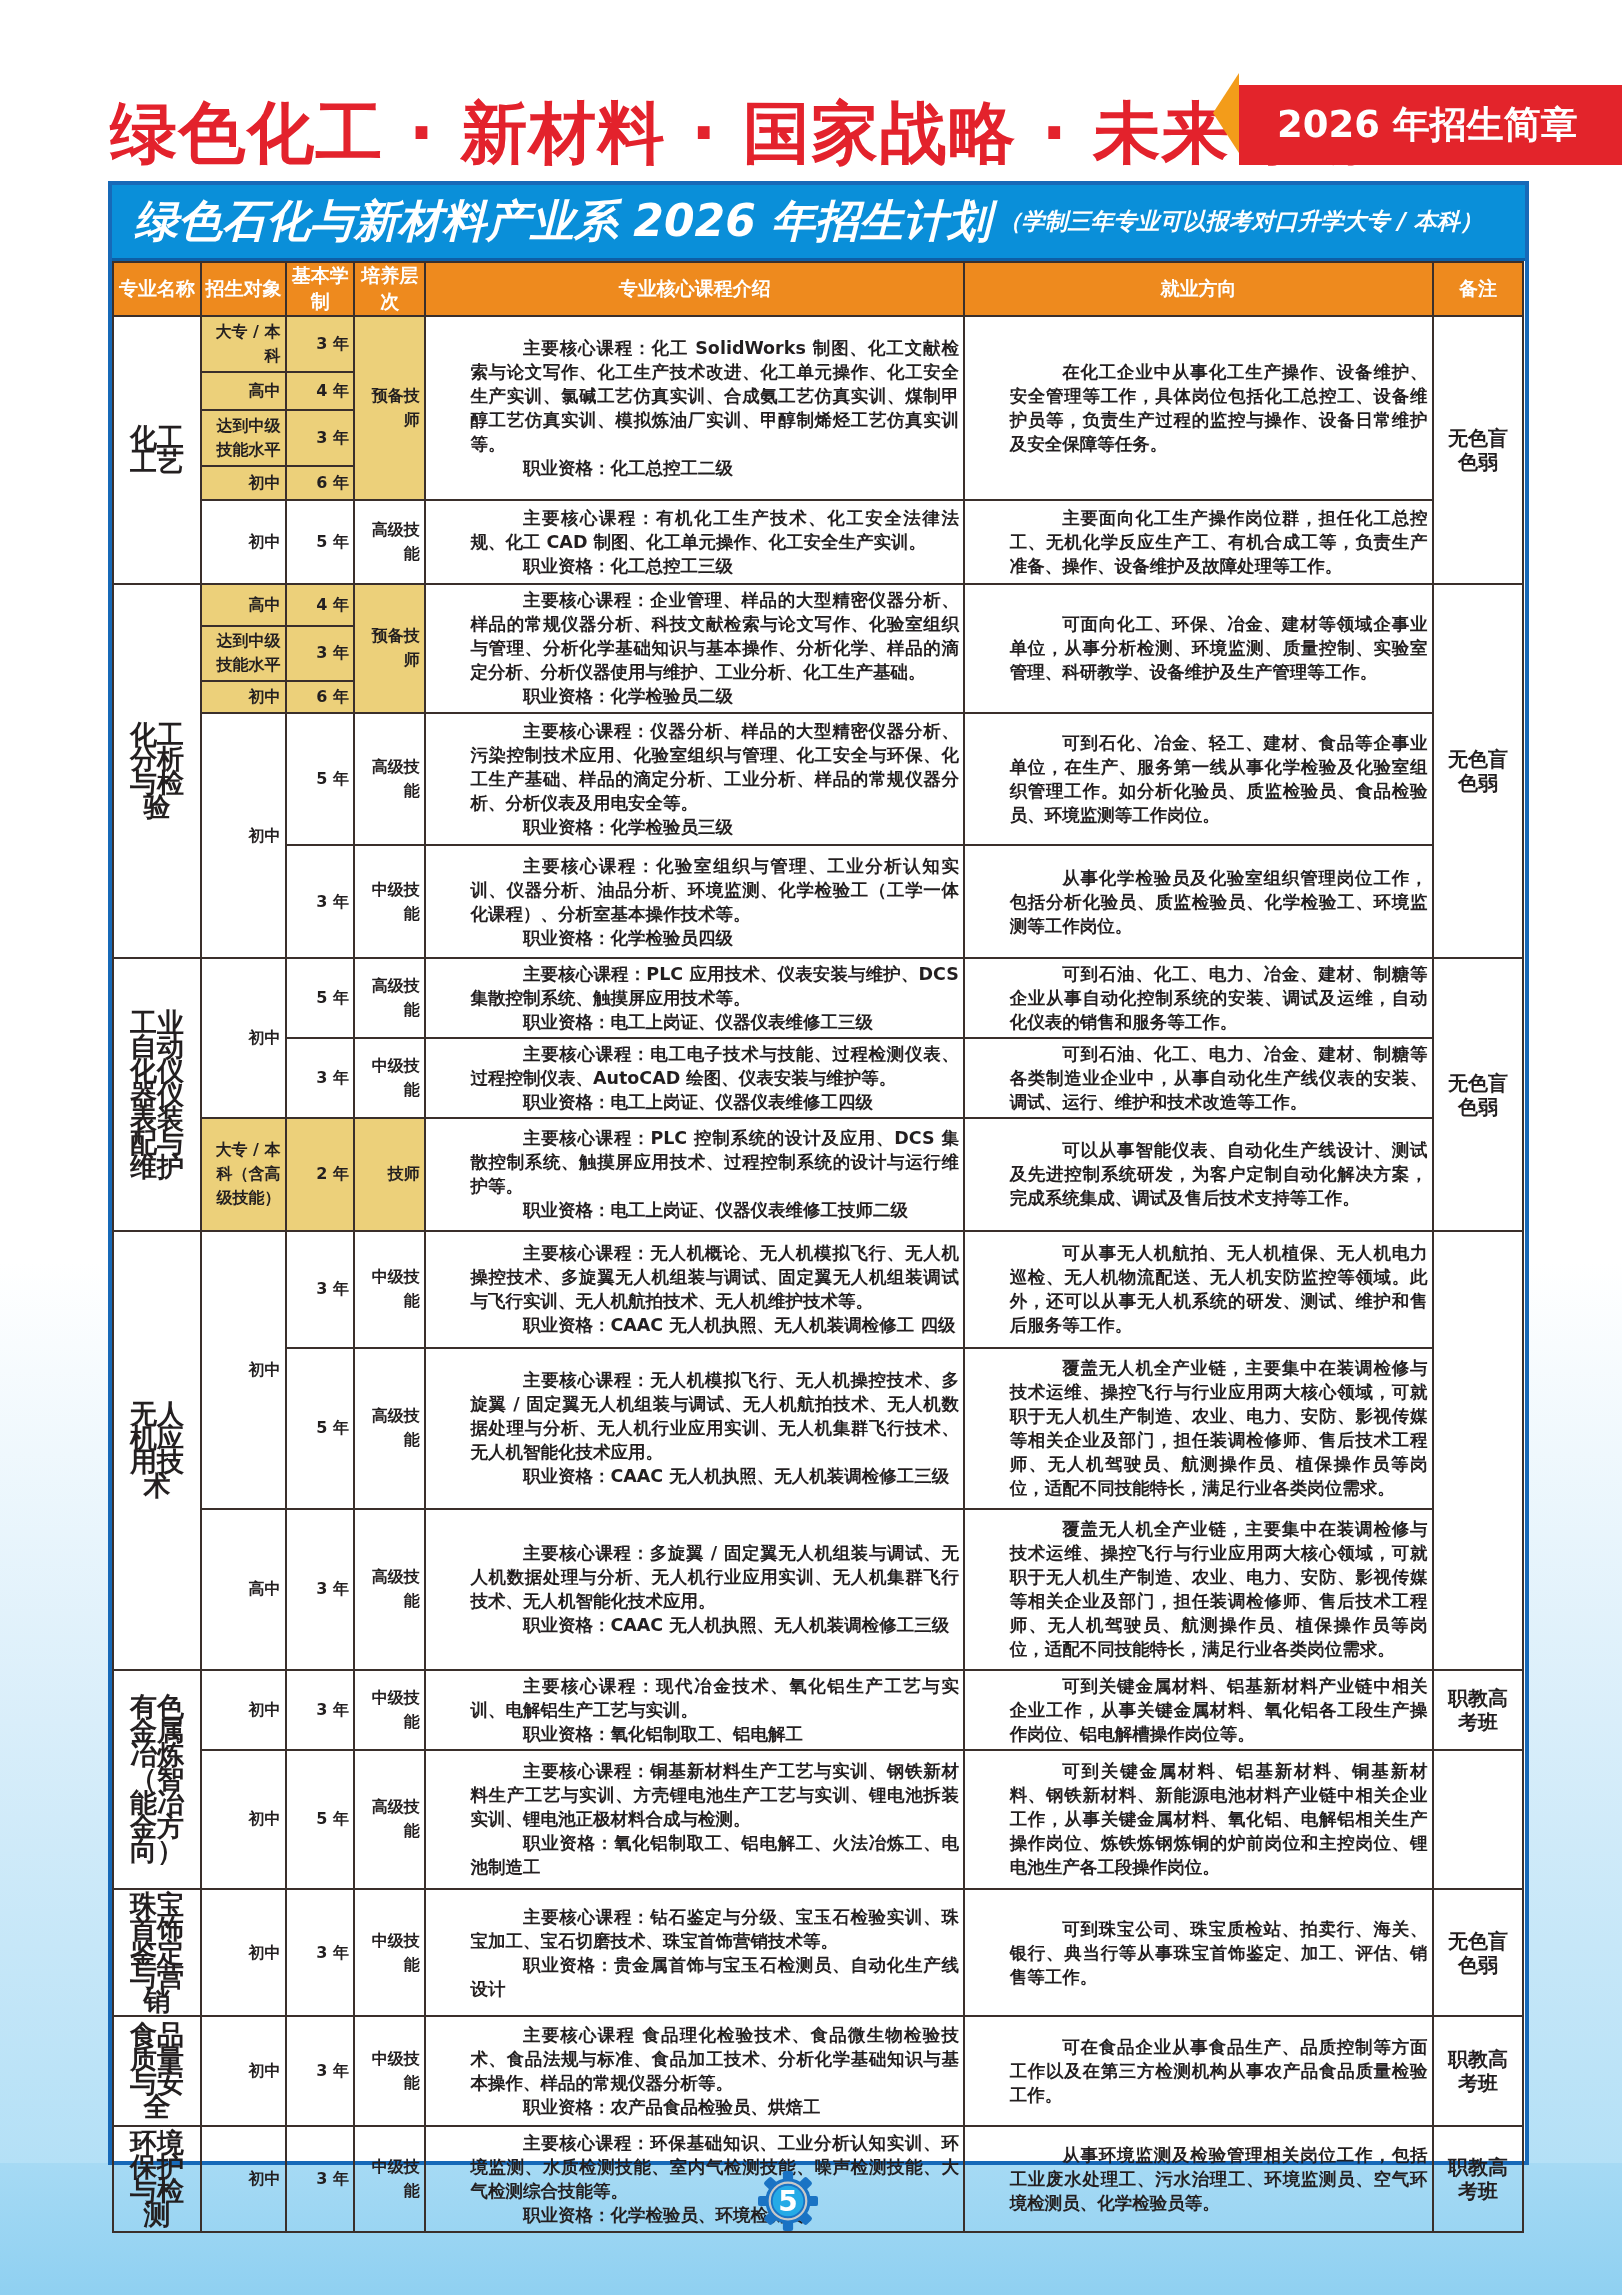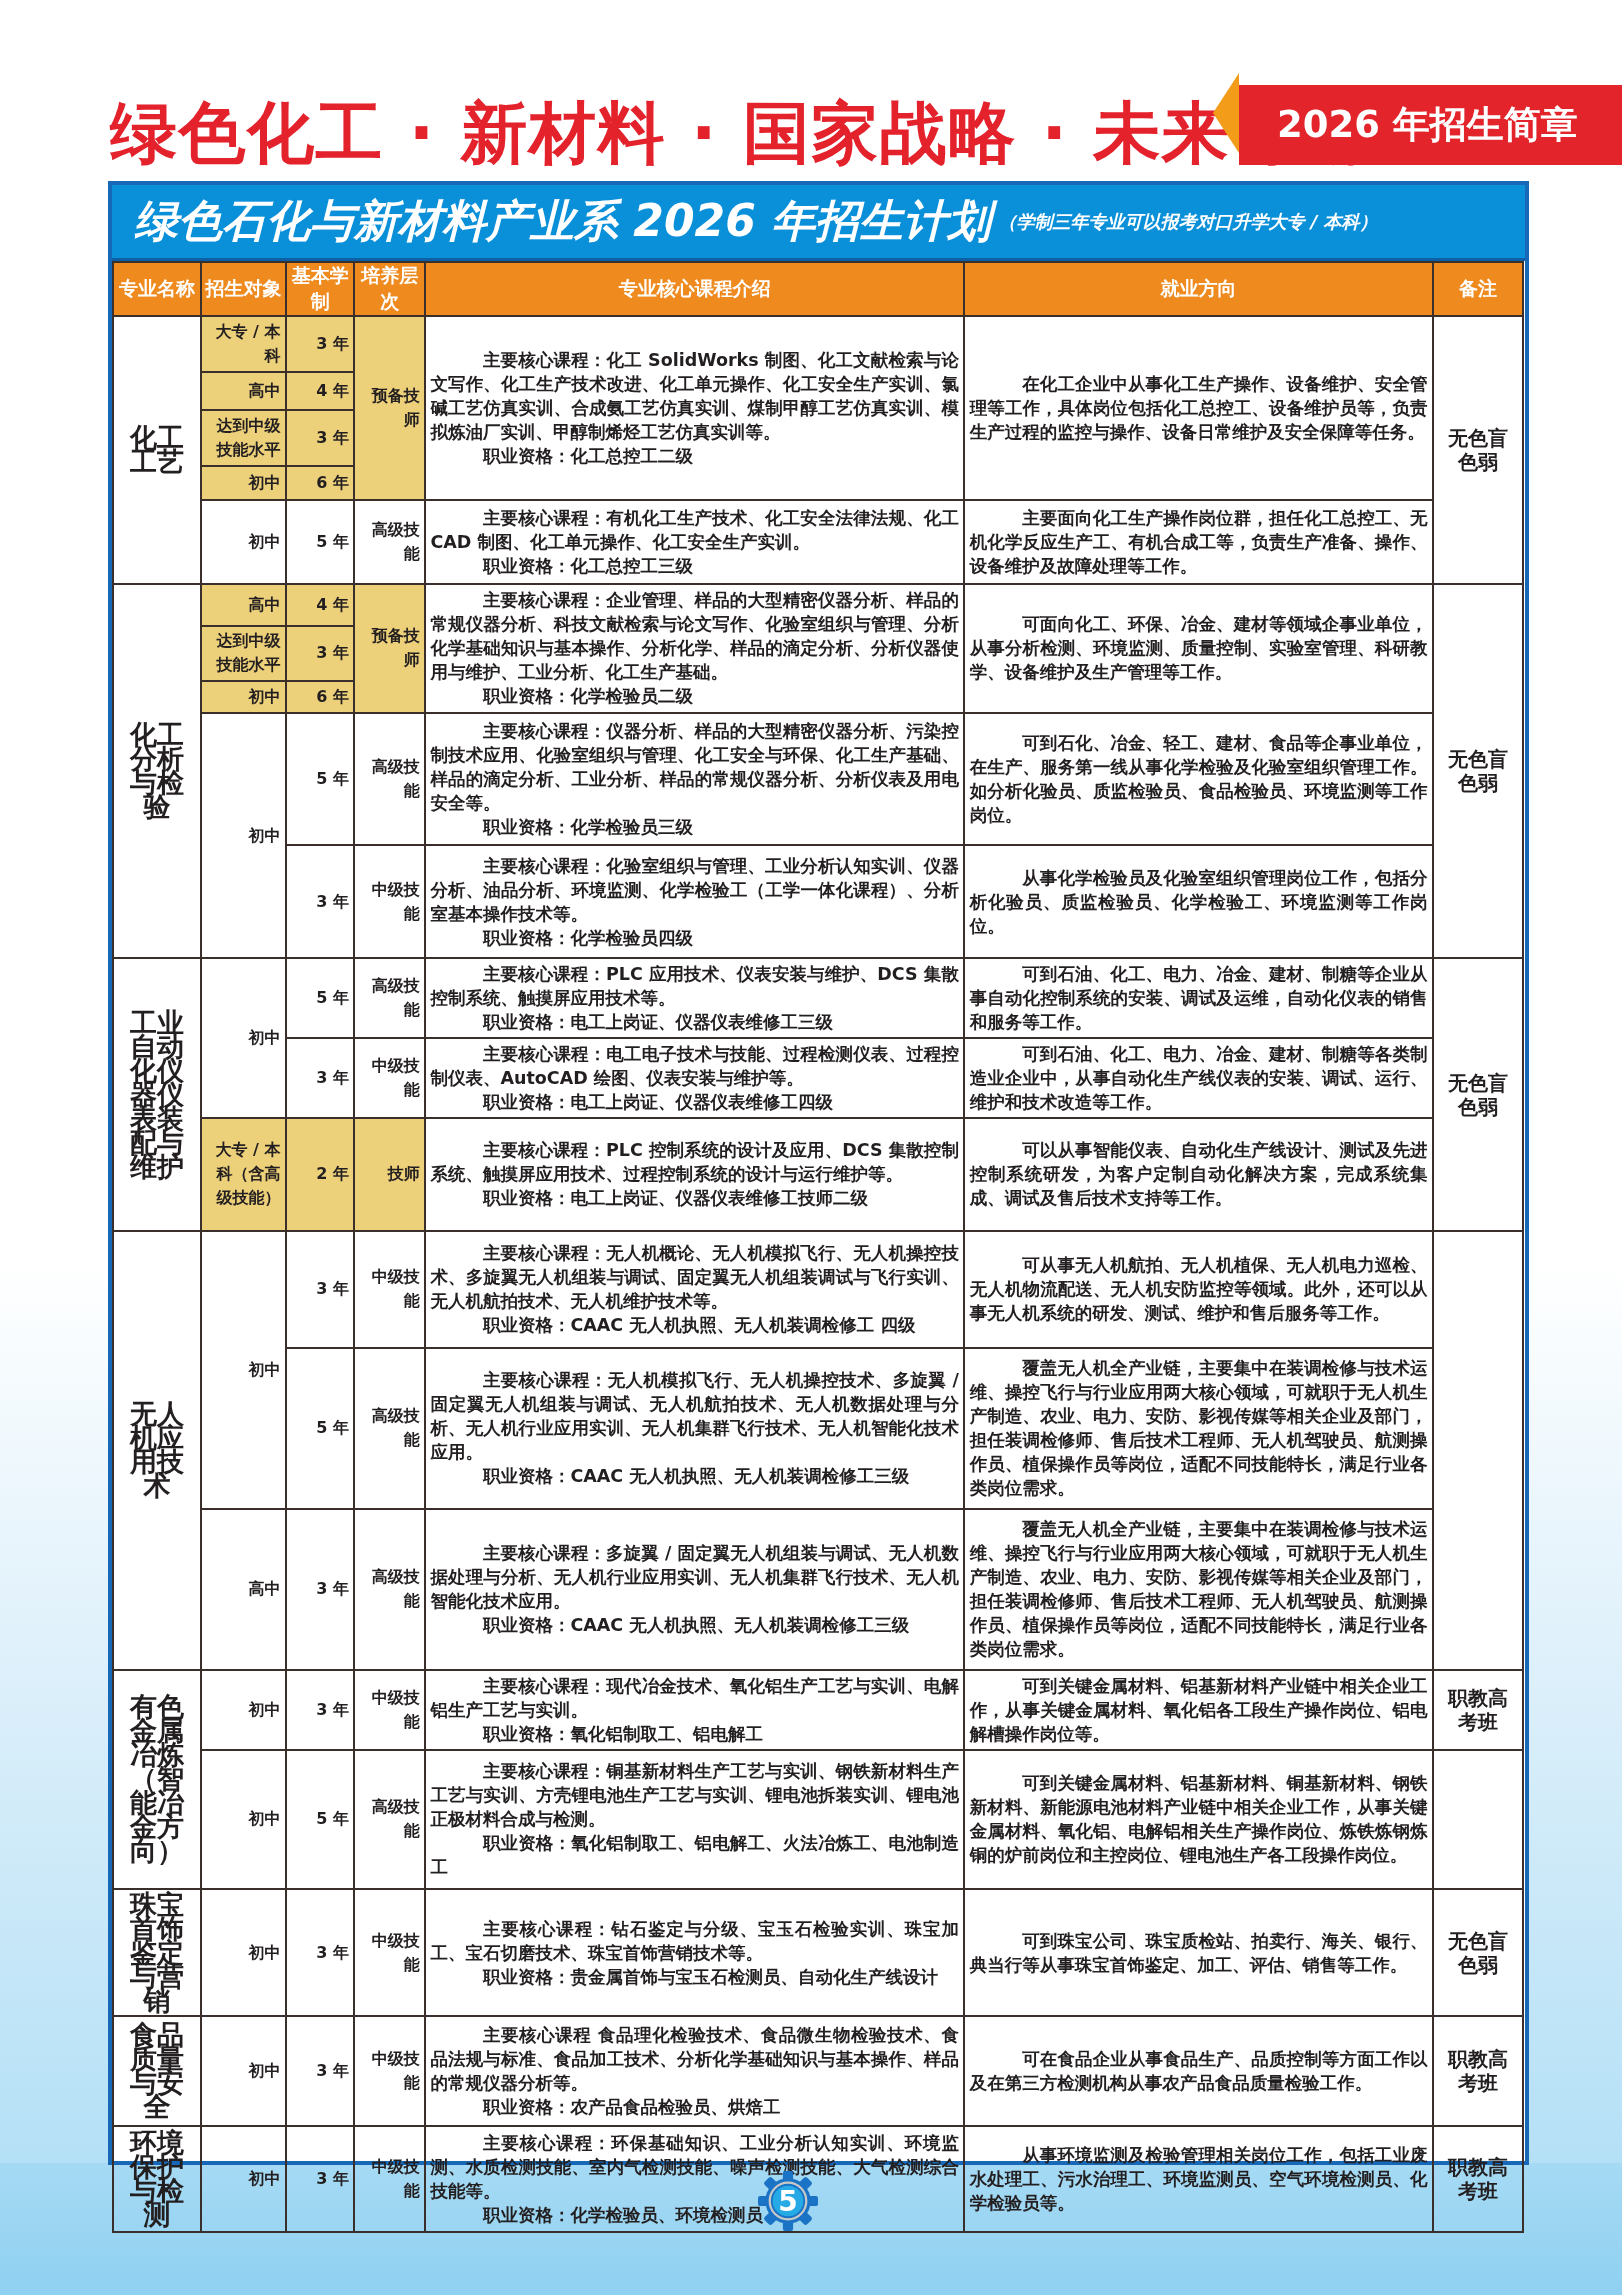--- a/index.html
+++ b/index.html
@@ -29,38 +29,38 @@
   .frame {
     position:absolute; left:108px; top:181px; width:1421px; height:1984px;
     border:4.4px solid #1769b8; box-sizing:border-box; background:#fff;
   }
   .titlebar {
     position:absolute; left:0; top:0; right:0; height:76px;
     background:#0a8fd9; color:#fff; display:flex; align-items:center; padding-left:22px;
     border-bottom:3.7px solid #0d5fa6; box-sizing:border-box;font-style:italic;
   }
   .titlebar .main { font-size:44px; font-weight:bold; }
-  .titlebar .sub { font-size:18px; font-weight:bold; margin-left:7.3px; }
+  .titlebar .sub { font-size:23px; font-weight:bold; margin-left:7.3px; }
   table.plan {
     position:absolute; left:0; top:76px; width:1412px; border-collapse:collapse;
     table-layout:fixed; font-size:17.5px; color:#231f20;
   }
   table.plan th {
     background:#ee8a1e; color:#fff; font-size:19px; font-weight:bold;
     height:42px; border:2.2px solid #3a2f2b; padding:0;
   }
   table.plan td {
     border:2.2px solid #3a2f2b; padding:2.9px 4.4px; vertical-align:middle;
     line-height:24px; font-weight:bold;
   }
   td.gold { background:#ecd07a; }
   td.major { text-align:center; font-size:27px; line-height:29px; }
   td.target, td.years, td.level { text-align:right; font-size:16px; }
   td.course, td.job { text-align:justify; font-size:17.5px; }
-  .ind { display:block; text-indent:3em; }
+  .ind { display:block; text-indent:3em;margin-left:40px; }
   td.remark { text-align:center; font-size:20px; line-height:28px; }
   .page-badge {
     position:absolute; left:758px; top:2171px; width:60px; height:60px;
   }
   .page-badge .num {
     position:absolute; left:0; top:0; width:60px; height:60px;
     display:flex; align-items:center; justify-content:center;
     color:#fff; font-size:28px; font-weight:bold;
   }
   .wave {

